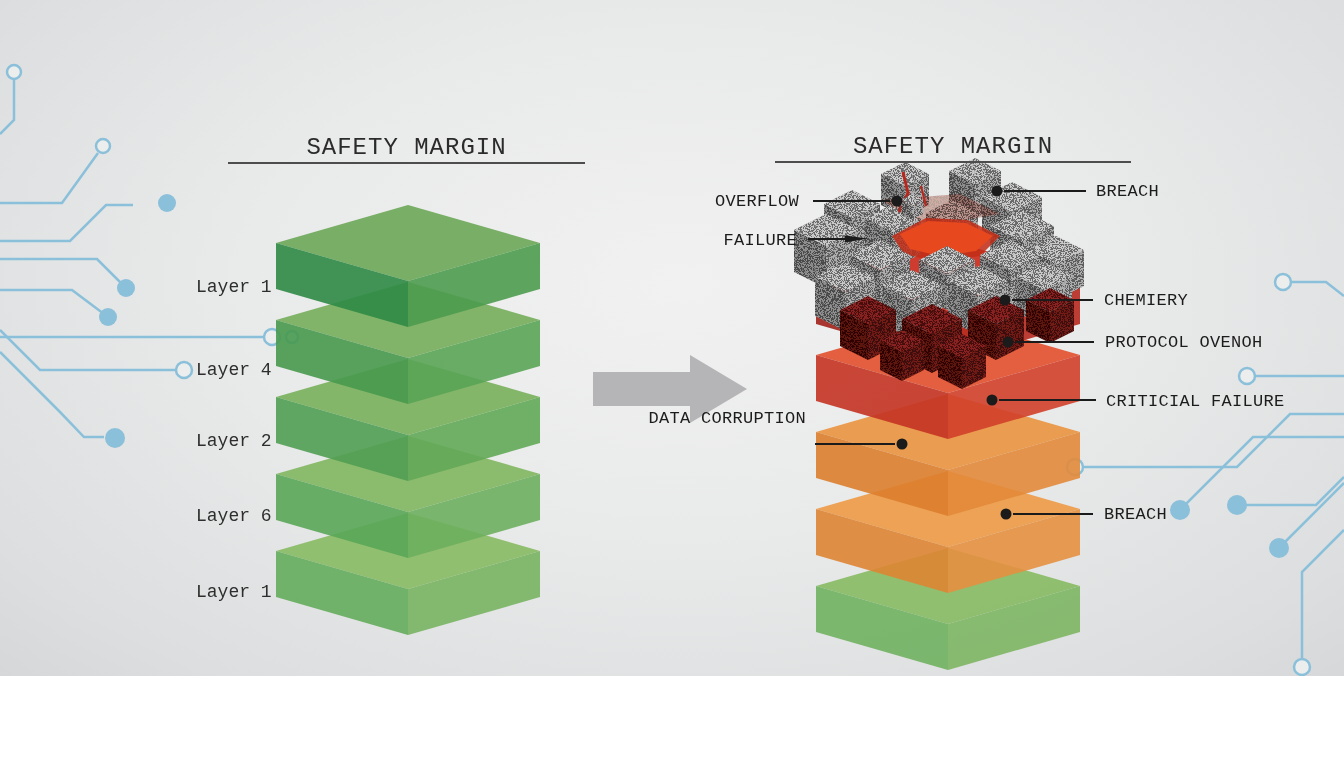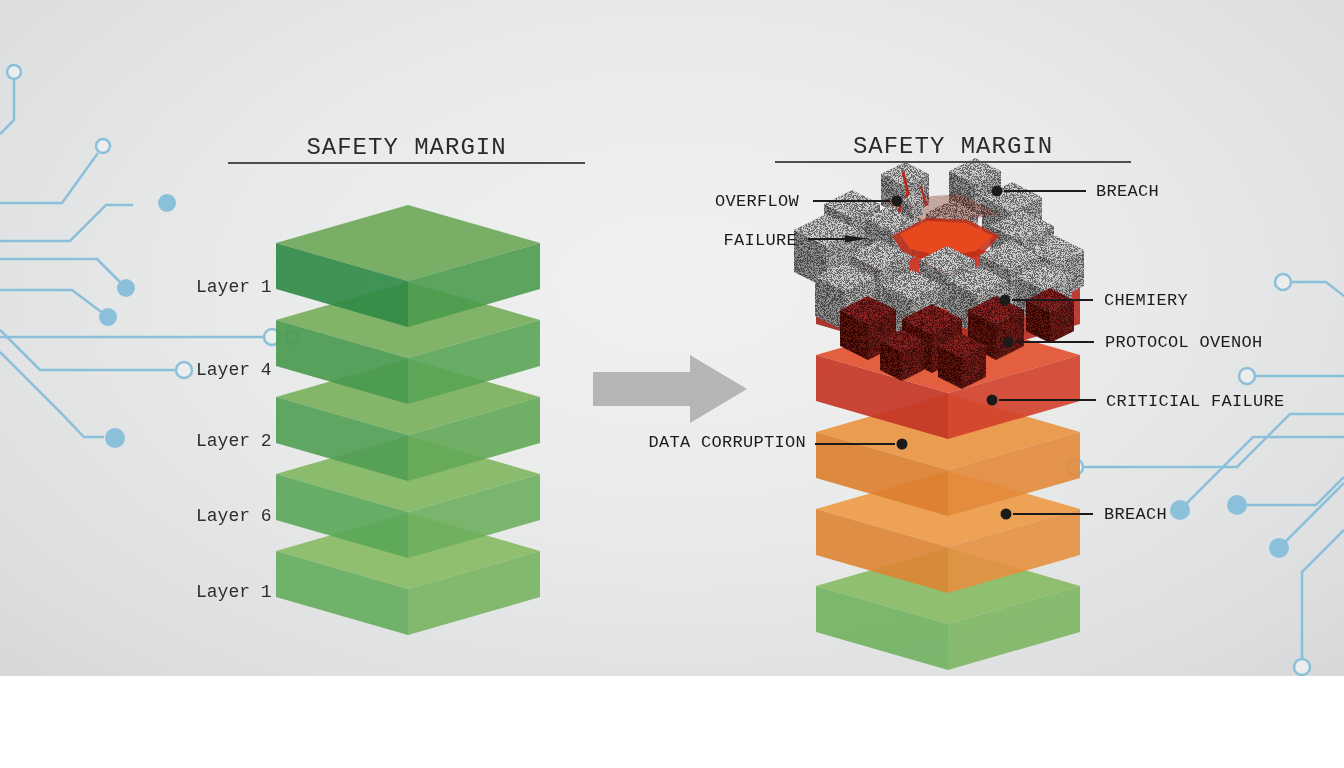--- a/index.html
+++ b/index.html
@@ -237,18 +237,18 @@
   <div class="abs layer-label" style="left:196px;top:441px;">Layer 2</div>
   <div class="abs layer-label" style="left:196px;top:516px;">Layer 6</div>
   <div class="abs layer-label" style="left:196px;top:592px;">Layer 1</div>
 
   <div class="abs callout-label ra" style="left:599px;top:201px;width:200px;">OVERFLOW</div>
   <div class="abs callout-label ra" style="left:606px;top:240px;width:191px;">FAILURE</div>
   <div class="abs callout-label" style="left:1096px;top:191px;">BREACH</div>
   <div class="abs callout-label" style="left:1104px;top:300px;">CHEMIERY</div>
   <div class="abs callout-label" style="left:1105px;top:342px;">PROTOCOL OVENOH</div>
   <div class="abs callout-label" style="left:1106px;top:401px;">CRITICIAL FAILURE</div>
-  <div class="abs callout-multi" style="left:606px;top:432px;width:200px;">
+  <div class="abs callout-multi" style="left:606px;top:408px;width:200px;">
     <div>DATA CORRUPTION</div>
   </div>
   <div class="abs callout-label" style="left:1104px;top:514px;">BREACH</div>
 
 </div>
 
 </body></html>

